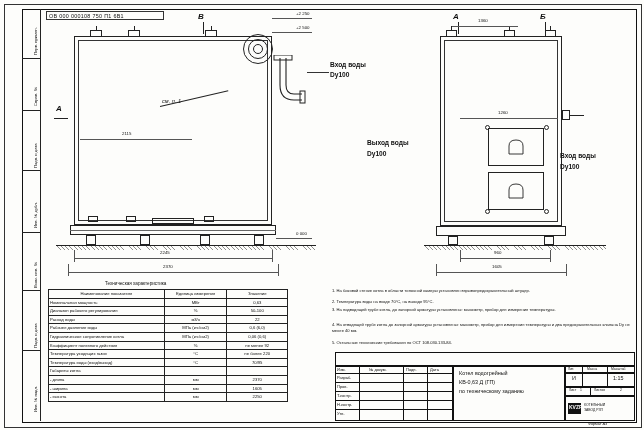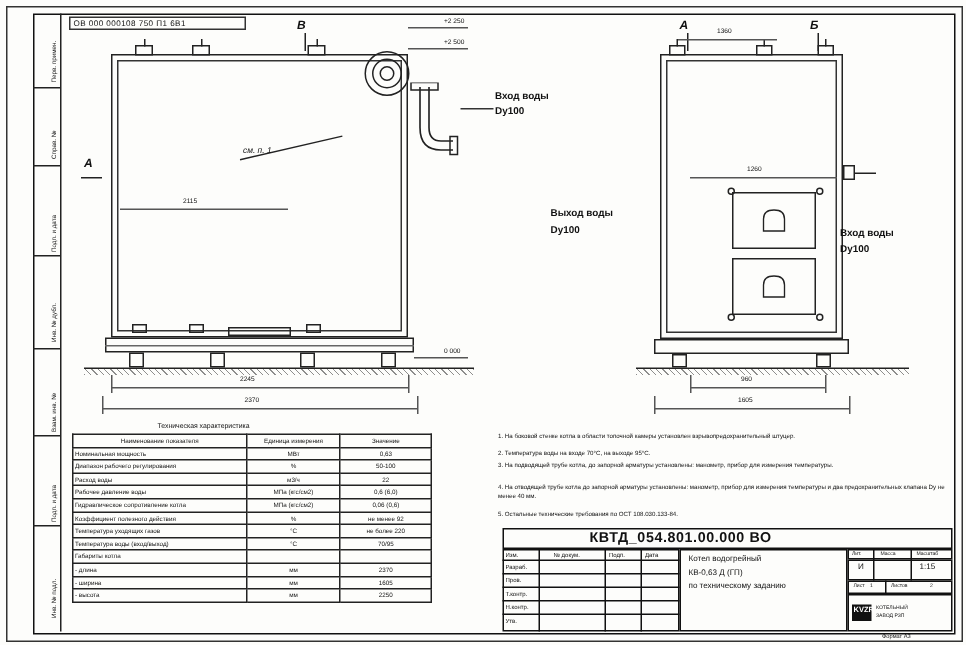--- a/index.html
+++ b/index.html
@@ -266,21 +266,20 @@
 
   <div class="note" style="left:332px;top:288px;width:300px;">1. На боковой стенке котла в области топочной камеры установлен взрывопредохранительный штуцер.</div>
   <div class="note" style="left:332px;top:299px;width:300px;">2. Температура воды на входе 70°С, на выходе 95°С.</div>
   <div class="note" style="left:332px;top:307px;width:300px;">3. На подводящей трубе котла, до запорной арматуры установлены: манометр, прибор для измерения температуры.</div>
   <div class="note" style="left:332px;top:322px;width:300px;">4. На отводящей трубе котла до запорной арматуры установлены: манометр, прибор для измерения температуры и два предохранительных клапана Dy не менее 40 мм.</div>
   <div class="note" style="left:332px;top:340px;width:300px;">5. Остальные технические требования по ОСТ 108.030.133-84.</div>
 
   <div id="stamp">
 
     <div class="sb" style="left:0;top:0;width:300px;height:14px;"></div>
-    <div class="sbtext big" style="left:58px;top:2px;">КВТД_054.801.00.000 ВО</div>
 
     <div class="sb" style="left:0;top:14px;width:118px;height:55px;"></div>
     <div class="ln h" style="left:0;top:21px;width:118px;background:#111;height:0.7px;"></div>
     <div class="ln h" style="left:0;top:30px;width:118px;background:#111;height:0.7px;"></div>
     <div class="ln h" style="left:0;top:39px;width:118px;background:#111;height:0.7px;"></div>
     <div class="ln h" style="left:0;top:48px;width:118px;background:#111;height:0.7px;"></div>
     <div class="ln h" style="left:0;top:57px;width:118px;background:#111;height:0.7px;"></div>
     <div class="ln v" style="left:24px;top:14px;height:55px;background:#111;width:0.7px;"></div>
     <div class="ln v" style="left:68px;top:14px;height:55px;background:#111;width:0.7px;"></div>
     <div class="ln v" style="left:92px;top:14px;height:55px;background:#111;width:0.7px;"></div>

